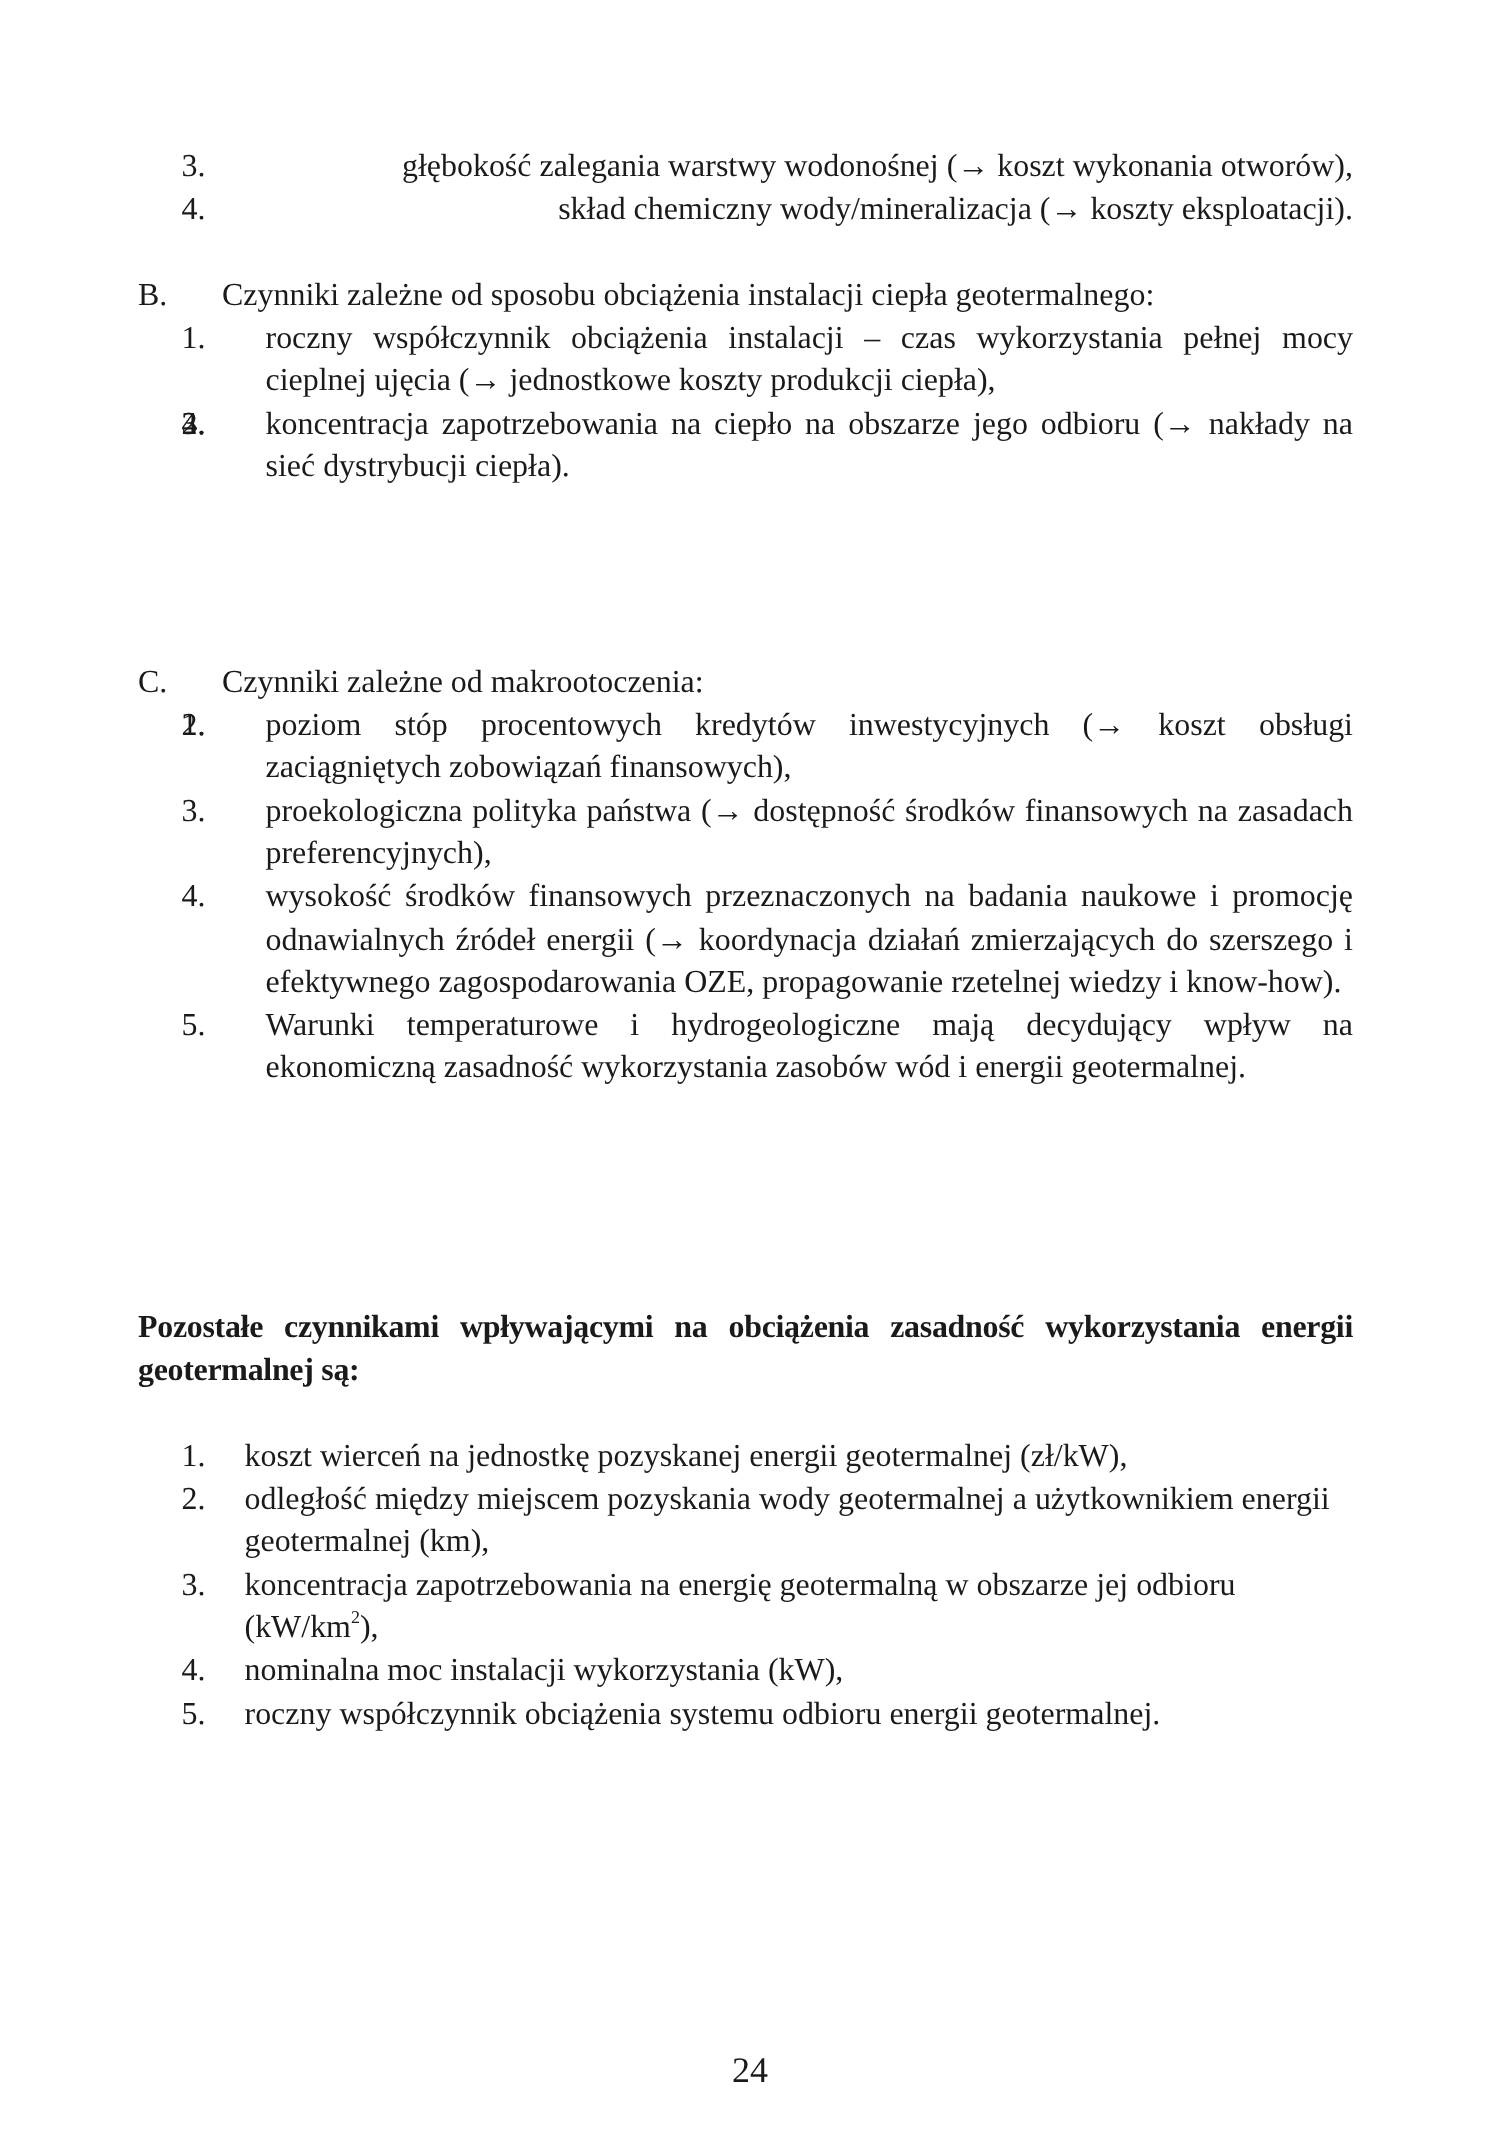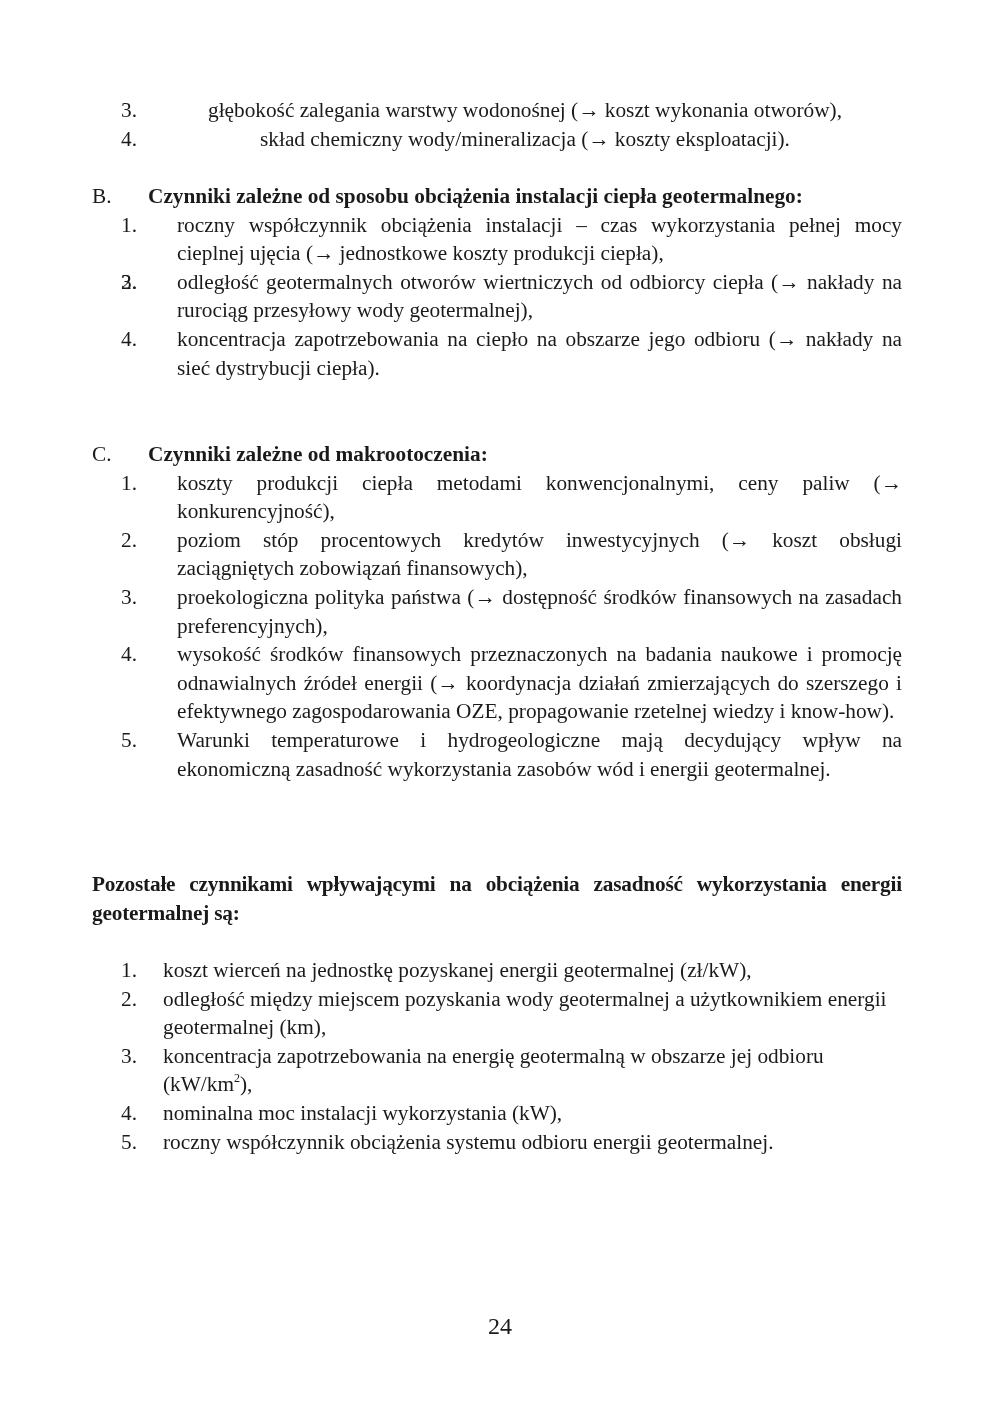--- a/index.html
+++ b/index.html
@@ -35,47 +35,47 @@
       position: absolute;
       left: 0;
       top: 0;
     }
     .txt {
       display: block;
       text-align: justify;
     }
     
     #listA .row .num { left: 29px; }
-    #listA .row .txt { margin-left: 56px; text-align: center; }
+    #listA .row .txt { margin-left: 56px; text-align: right; }
 
     
     .sec-head { position: relative; }
     .sec-head .letter { position: absolute; left: 0; top: 0; }
-    .sec-head .title { display: block; margin-left: 56px; font-weight: bold; }
+    .sec-head .title { display: block; margin-left: 56px; }
 
     
     .sub .row .num { left: 29px; }
     .sub .row .txt { margin-left: 85px; }
     .sub .row .txt.lastline-left { text-align-last: left; }
 
     .bold-para {
       font-weight: bold;
       text-align: justify;
       text-align-last: left;
       letter-spacing: -0.2px;
     }
 
     #listD .row .num { left: 29px; }
     #listD .row .txt { margin-left: 71px; text-align: left; }
 
     sup { font-size: 12px; line-height: 0; position: relative; top: -1px; }
 
     .page-number {
       position: absolute;
-      top: 1312px;
+      top: 1367px;
       left: 0;
       width: 1000px;
       text-align: center;
       font-size: 24px;
     }
   </style>
 </head>
 <body>
 
 <div class="page">
@@ -99,38 +99,36 @@
     <div class="sub">
       <div class="row">
         <span class="num">1.</span>
         <span class="txt lastline-left">roczny współczynnik obciążenia instalacji – czas wykorzystania pełnej mocy cieplnej ujęcia (→ jednostkowe koszty produkcji ciepła),</span>
       </div>
       <div class="row">
         <span class="num">2.</span>
       </div>
       <div class="row">
         <span class="num">3.</span>
-        <span class="txt lastline-left">odległość geotermalnych otworów wiertniczych od odbiorcy ciepła (→ nakłady na rurociąg przesyłowy wody geotermalnej),</span>
       </div>
       <div class="row">
         <span class="num">4.</span>
         <span class="txt lastline-left">koncentracja zapotrzebowania na ciepło na obszarze jego odbioru (→ nakłady na sieć dystrybucji ciepła).</span>
       </div>
     </div>
   </div>
 
   <div class="block" style="top:440px;">
     <div class="sec-head">
       <span class="letter">C.</span>
       <span class="title">Czynniki zależne od makrootoczenia:</span>
     </div>
     <div class="sub">
       <div class="row">
         <span class="num">1.</span>
-        <span class="txt lastline-left">koszty produkcji ciepła metodami konwencjonalnymi, ceny paliw (→ konkurencyjność),</span>
       </div>
       <div class="row">
         <span class="num">2.</span>
         <span class="txt lastline-left">poziom stóp procentowych kredytów inwestycyjnych (→ koszt obsługi zaciągniętych zobowiązań finansowych),</span>
       </div>
       <div class="row">
         <span class="num">3.</span>
         <span class="txt lastline-left">proekologiczna polityka państwa (→ dostępność środków finansowych na zasadach preferencyjnych),</span>
       </div>
       <div class="row">

